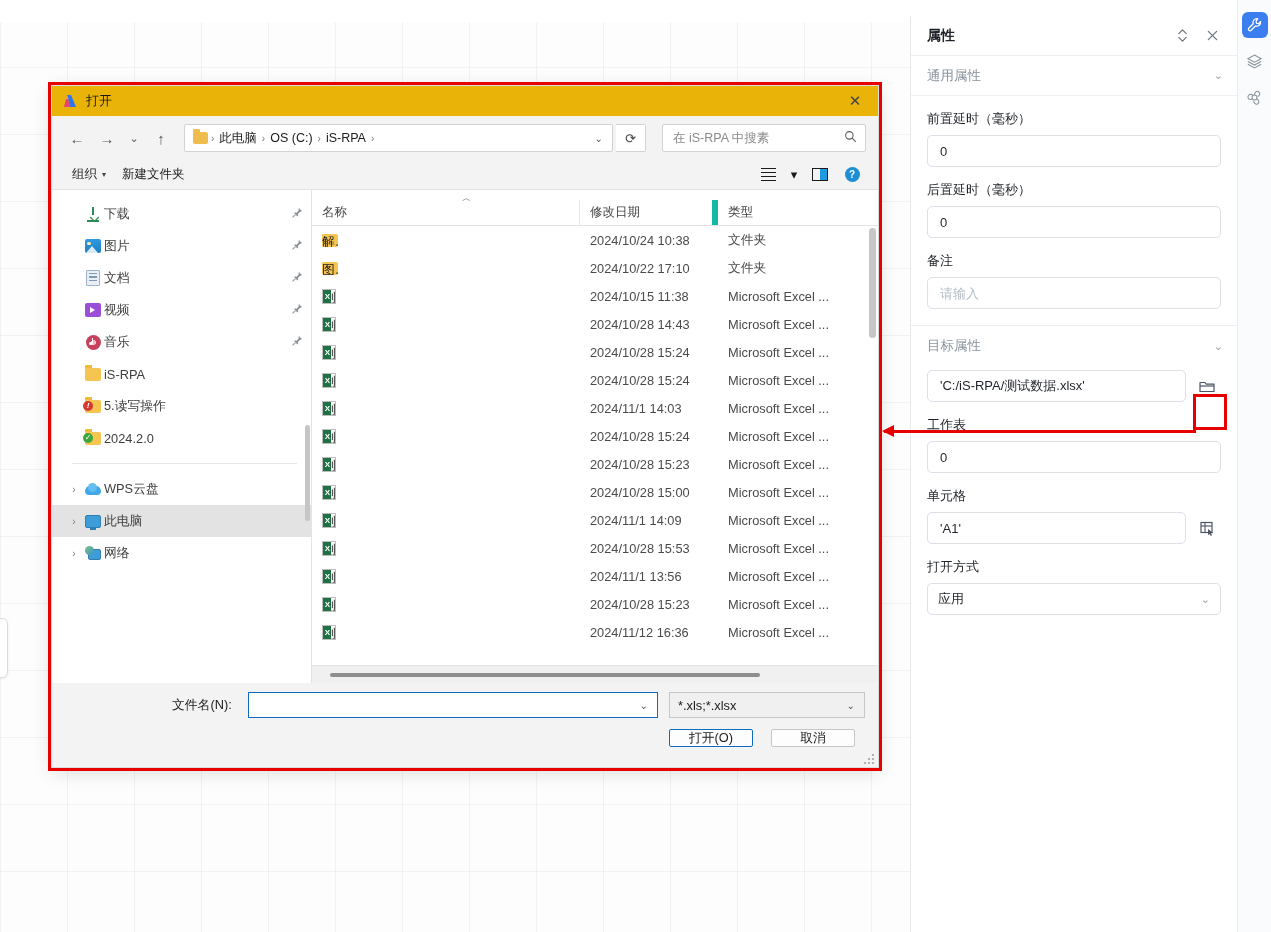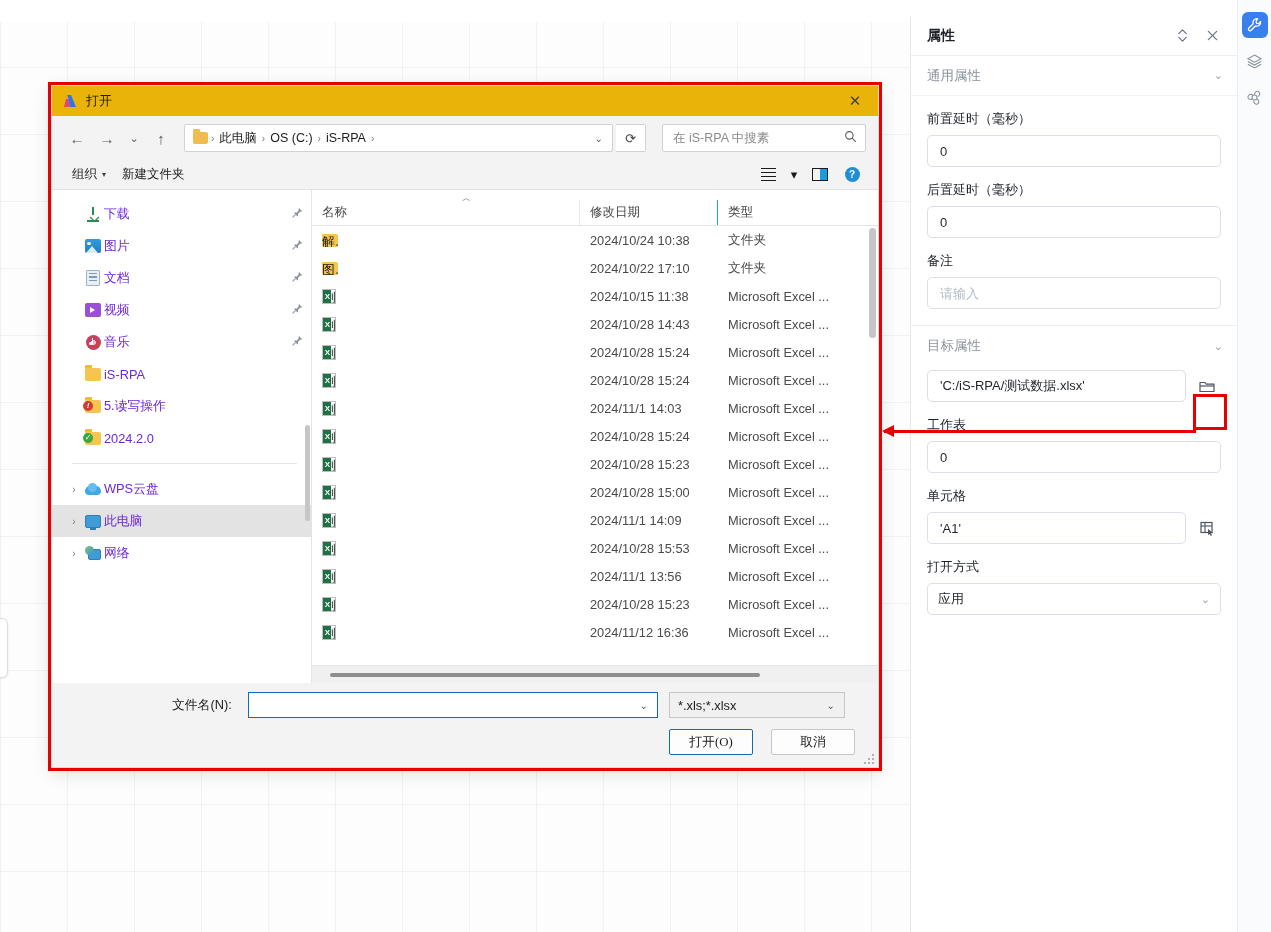--- a/index.html
+++ b/index.html
@@ -130,21 +130,21 @@
     position:relative; overflow:hidden;
   }
   .tree-item{
     height:32px; display:flex; align-items:center; padding:0 8px 0 14px;
     cursor:pointer; position:relative;
   }
   .tree-item.selected{ background:#e3e3e3; }
   .tw{ width:16px; color:#7a7a7a; font-size:10px; flex:none; display:flex;
        align-items:center; justify-content:center; }
   .ti{ width:22px; flex:none; display:flex; align-items:center; justify-content:center; }
-  .tl{ font-size:12.8px; color:#6d28d9; }
+  .tl{ font-size:12.8px; color:#404040; }
   .pin{ margin-left:auto; color:#8c949c; font-size:11px; transform:rotate(45deg); }
   .tree-sep{ height:1px; background:#e6e6e6; margin:9px 14px 9px 20px; }
   .np-scroll{
     position:absolute; right:1px; top:235px; width:5px; height:96px;
     background:#c6c6c6; border-radius:3px;
   }
 
   
   .ic-dl{ width:16px; height:16px; position:relative; }
   .ic-dl:before{ content:""; position:absolute; left:7px; top:1px; width:2px; height:8px; background:#2e8b57; }
@@ -189,21 +189,21 @@
   
   .listpane{ flex:1; display:flex; flex-direction:column; min-width:0; position:relative; background:#fff; }
   .lp-topgap{ height:10px; position:relative; }
   .sort-caret{ position:absolute; left:150px; top:2px; font-size:9px; color:#6a6a6a; }
   .col-head{
     height:26px; display:flex; align-items:center; border-bottom:1px solid #e3e3e3;
     font-size:12.5px; color:#444; flex:none;
   }
   .col-head div{ padding:0 10px; cursor:pointer; }
   .c-name{ width:268px; border-right:1px solid #e8e8e8; height:100%; display:flex; align-items:center; }
-  .c-date{ width:138px; border-right:1px solid #14b8a6; height:100%; display:flex; align-items:center; }
+  .c-date{ width:138px; border-right:6px solid #14b8a6; height:100%; display:flex; align-items:center; }
   .c-type{ flex:1; height:100%; display:flex; align-items:center; }
   .rows{ flex:1; overflow:hidden; position:relative; }
   .frow{ height:28px; display:flex; align-items:center; font-size:12.8px; cursor:pointer; }
   .f-name{ width:268px; display:flex; align-items:center; gap:8px; padding-left:10px; min-width:0; }
   .f-name span{ white-space:nowrap; overflow:hidden; text-overflow:ellipsis; color:#1b1b1b; }
   .f-date{ width:138px; padding-left:10px; color:#4a4a4a; }
   .f-type{ flex:1; padding-left:10px; color:#4a4a4a; white-space:nowrap; overflow:hidden; }
   .ic-xls{ width:14px; height:15px; background:#fff; border:1px solid #bdbdbd; position:relative; flex:none; }
   .ic-xls:before{ content:""; position:absolute; left:-1px; top:-1px; width:9px; height:15px;
     background:#1e7145; }
@@ -226,28 +226,28 @@
   .fn-label{ position:absolute; left:120px; top:14px; font-size:12.8px; color:#1b1b1b; }
   .fn-input{
     position:absolute; left:196px; top:9px; width:410px; height:26px;
     background:#fff; border:1px solid #0f6cbd; display:flex; align-items:center;
     padding:0 4px 0 8px;
   }
   .fn-input input{ border:none; outline:none; flex:1; font-size:12.8px;
     font-family:inherit; background:transparent; color:#1b1b1b; }
   .cmb-caret{ color:#5a5a5a; font-size:10px; padding:0 5px; cursor:pointer; }
   .ft-filter{
-    position:absolute; left:617px; top:9px; width:176px; height:26px;
+    position:absolute; left:617px; top:9px; width:196px; height:26px;
     background:#f0f0f0; border:1px solid #c7c7c7; display:flex; align-items:center;
     padding:0 4px 0 8px; font-size:12.8px; color:#1b1b1b; cursor:pointer;justify-content:center;
   }
   .btn{
-    position:absolute; top:46px; height:26px; width:84px;
+    position:absolute; top:46px; height:18px; width:84px;
     display:flex; align-items:center; justify-content:center;
-    font-size:12.8px; border-radius:2px; cursor:pointer; font-family:Liberation Serif, serif;
+    font-size:12.8px; border-radius:2px; cursor:pointer; font-family:Liberation Sans, sans-serif;
   }
   .btn.primary{ left:617px; background:#fdfdfd; border:1.4px solid #0f6cbd; color:#1b1b1b; }
   .btn.secondary{ left:719px; background:#fdfdfd; border:1px solid #c7c7c7; color:#1b1b1b; }
   .grip{ position:absolute; right:4px; bottom:3px; width:10px; height:10px; }
   .grip i{ position:absolute; width:2px; height:2px; background:#b0b0b0; }
 
   
   #props{
     position:absolute; left:910px; top:16px; width:327px; height:932px;
     background:#fff; border-left:1px solid #e6e8eb; display:flex; flex-direction:column;

